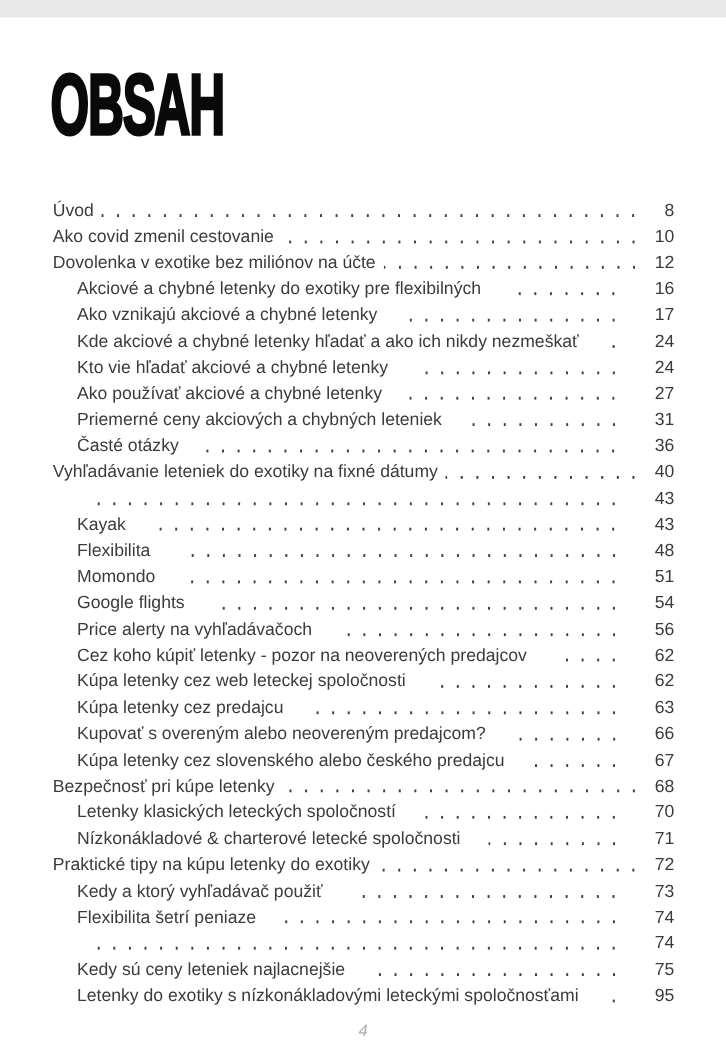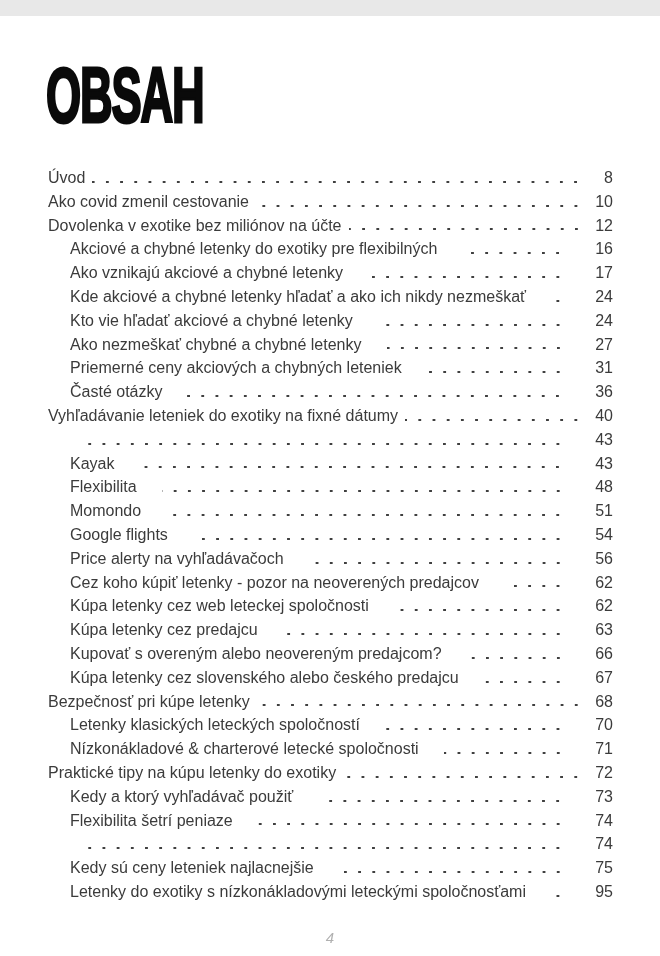--- a/index.html
+++ b/index.html
@@ -24,21 +24,21 @@
     letter-spacing: -2px;
     color: #0a0a0a;
     -webkit-text-stroke: 3px #0a0a0a;
     transform: scaleX(0.58);
     transform-origin: left top;
     white-space: nowrap;
   }
   .toc {
     position: absolute;
     left: 48px;
-    top: 150px;
+    top: 164px;
     width: 565px;
   }
   .toc-row {
     display: flex;
     align-items: baseline;
     height: 23.8px;
     line-height: 23.8px;
     font-size: 16px;
     color: #3b3b3b;
   }
@@ -117,21 +117,21 @@
     <span class="toc-page">24</span>
   </div>
 
   <div class="toc-row level-1">
     <span class="toc-label">Kto vie hľadať akciové a chybné letenky</span>
     <span class="toc-dots"></span>
     <span class="toc-page">24</span>
   </div>
 
   <div class="toc-row level-1">
-    <span class="toc-label">Ako nezmeškať chybné a chybné letenky</span>
+    <span class="toc-label">Ako používať akciové a chybné letenky</span>
     <span class="toc-dots"></span>
     <span class="toc-page">27</span>
   </div>
 
   <div class="toc-row level-1">
     <span class="toc-label">Priemerné ceny akciových a chybných leteniek</span>
     <span class="toc-dots"></span>
     <span class="toc-page">31</span>
   </div>
 

